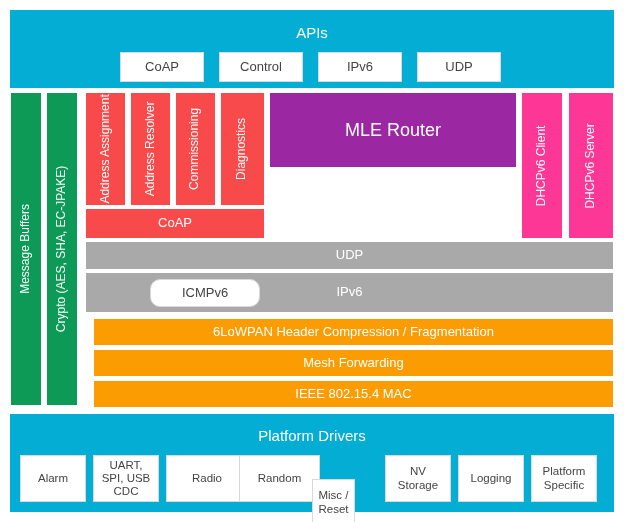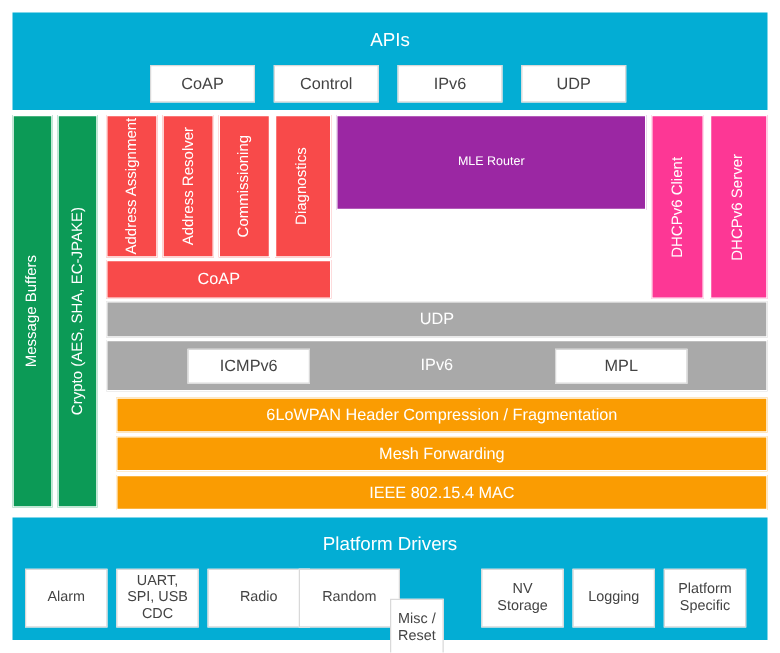--- a/index.html
+++ b/index.html
@@ -87,43 +87,40 @@
     <span>Commissioning</span>
   </div>
   <div class="box red vert" style="left:220px;top:92px;width:45px;height:114px;">
     <span>Diagnostics</span>
   </div>
 
   <div class="box red" style="left:85px;top:208px;width:180px;height:31px;">
     <span>CoAP</span>
   </div>
 
-  <div class="box purple" style="left:269px;top:92px;width:248px;height:76px;font-size:10px;text-align:center;">
+  <div class="box purple" style="left:269px;top:92px;width:248px;height:76px;font-size:18px;text-align:center;">
     <span>MLE Router</span>
   </div>
 
   <div class="box pink vert" style="left:521px;top:92px;width:42px;height:147px;">
     <span>DHCPv6 Client</span>
   </div>
   <div class="box pink vert" style="left:568px;top:92px;width:46px;height:147px;">
     <span>DHCPv6 Server</span>
   </div>
 
   <div class="box gray" style="left:85px;top:241px;width:529px;height:29px;">
     <span>UDP</span>
   </div>
 
   <div class="box gray" style="left:85px;top:272px;width:529px;height:41px;">
     <span>IPv6</span>
   </div>
-  <div class="box white" style="left:150px;top:279px;width:98px;height:28px;">
+  <div class="box white" style="left:150px;top:279px;width:110px;height:28px;border-radius:10px;">
     <span>ICMPv6</span>
-  </div>
-  <div class="box white" style="left:444px;top:279px;width:106px;height:28px;">
-    <span>MPL</span>
   </div>
 
   <div class="box orange" style="left:93px;top:318px;width:521px;height:28px;">
     <span>6LoWPAN Header Compression / Fragmentation</span>
   </div>
   <div class="box orange" style="left:93px;top:349px;width:521px;height:28px;">
     <span>Mesh Forwarding</span>
   </div>
   <div class="box orange" style="left:93px;top:380px;width:521px;height:28px;">
     <span>IEEE 802.15.4 MAC</span>

